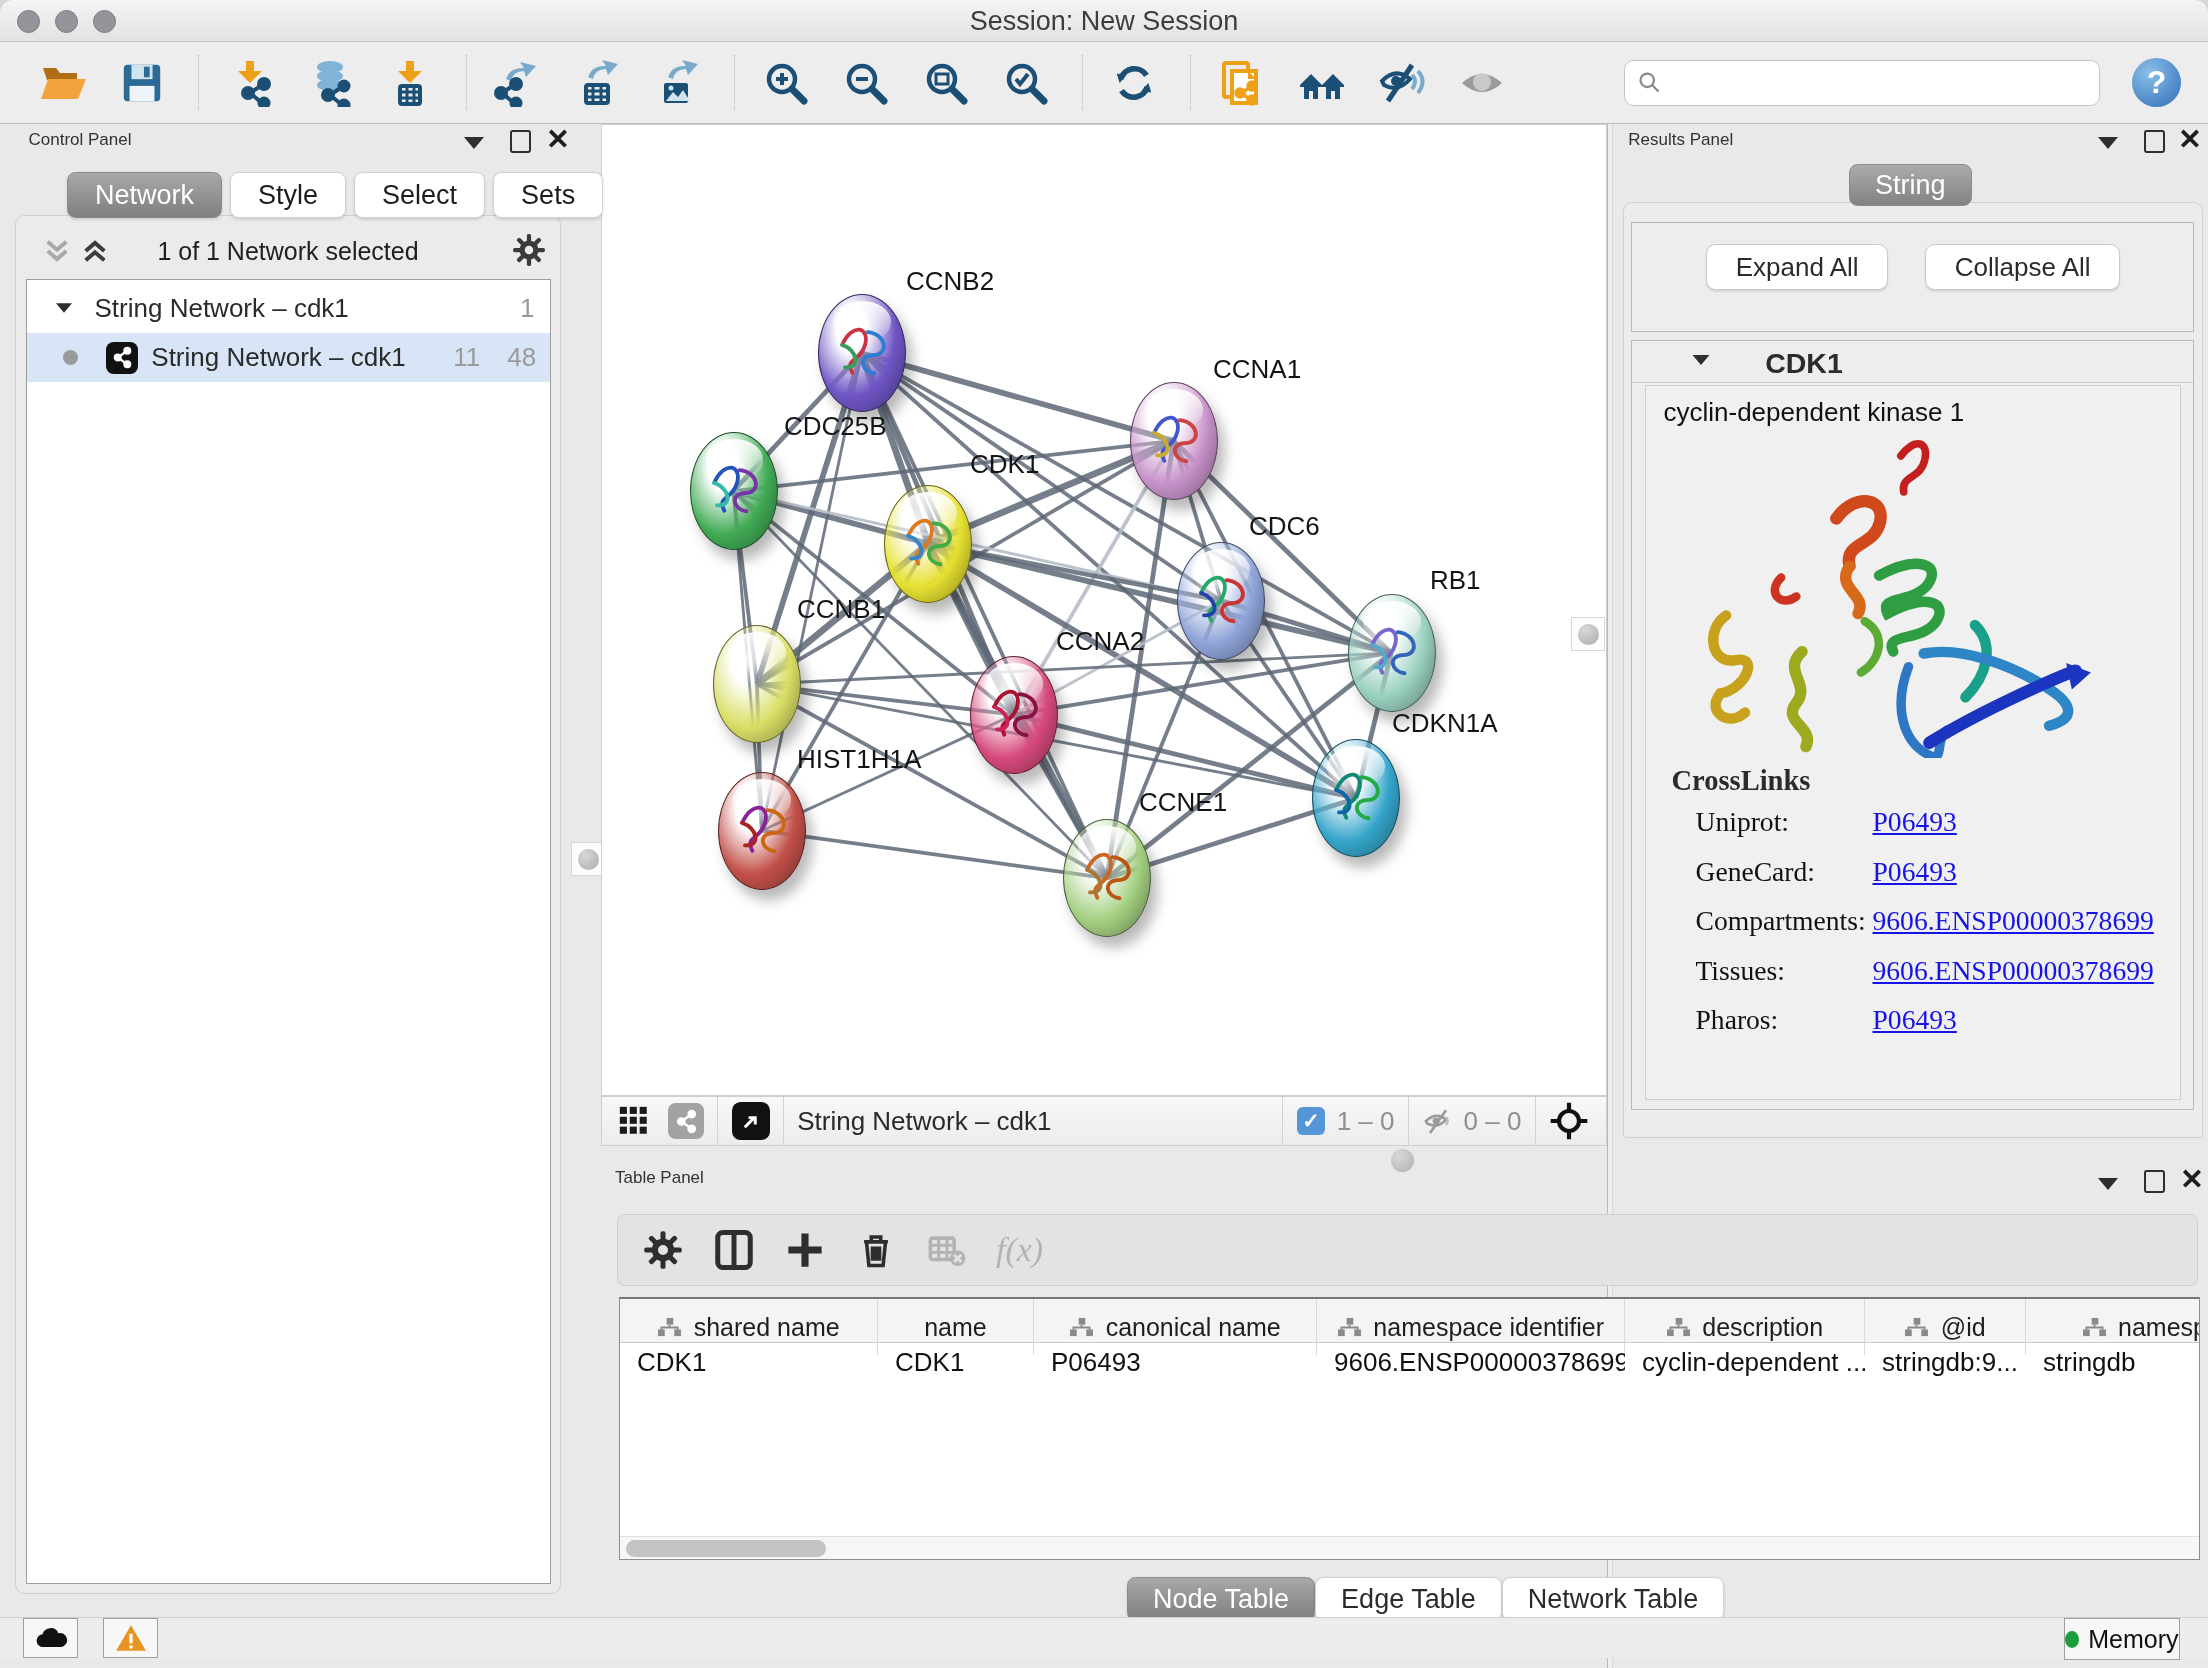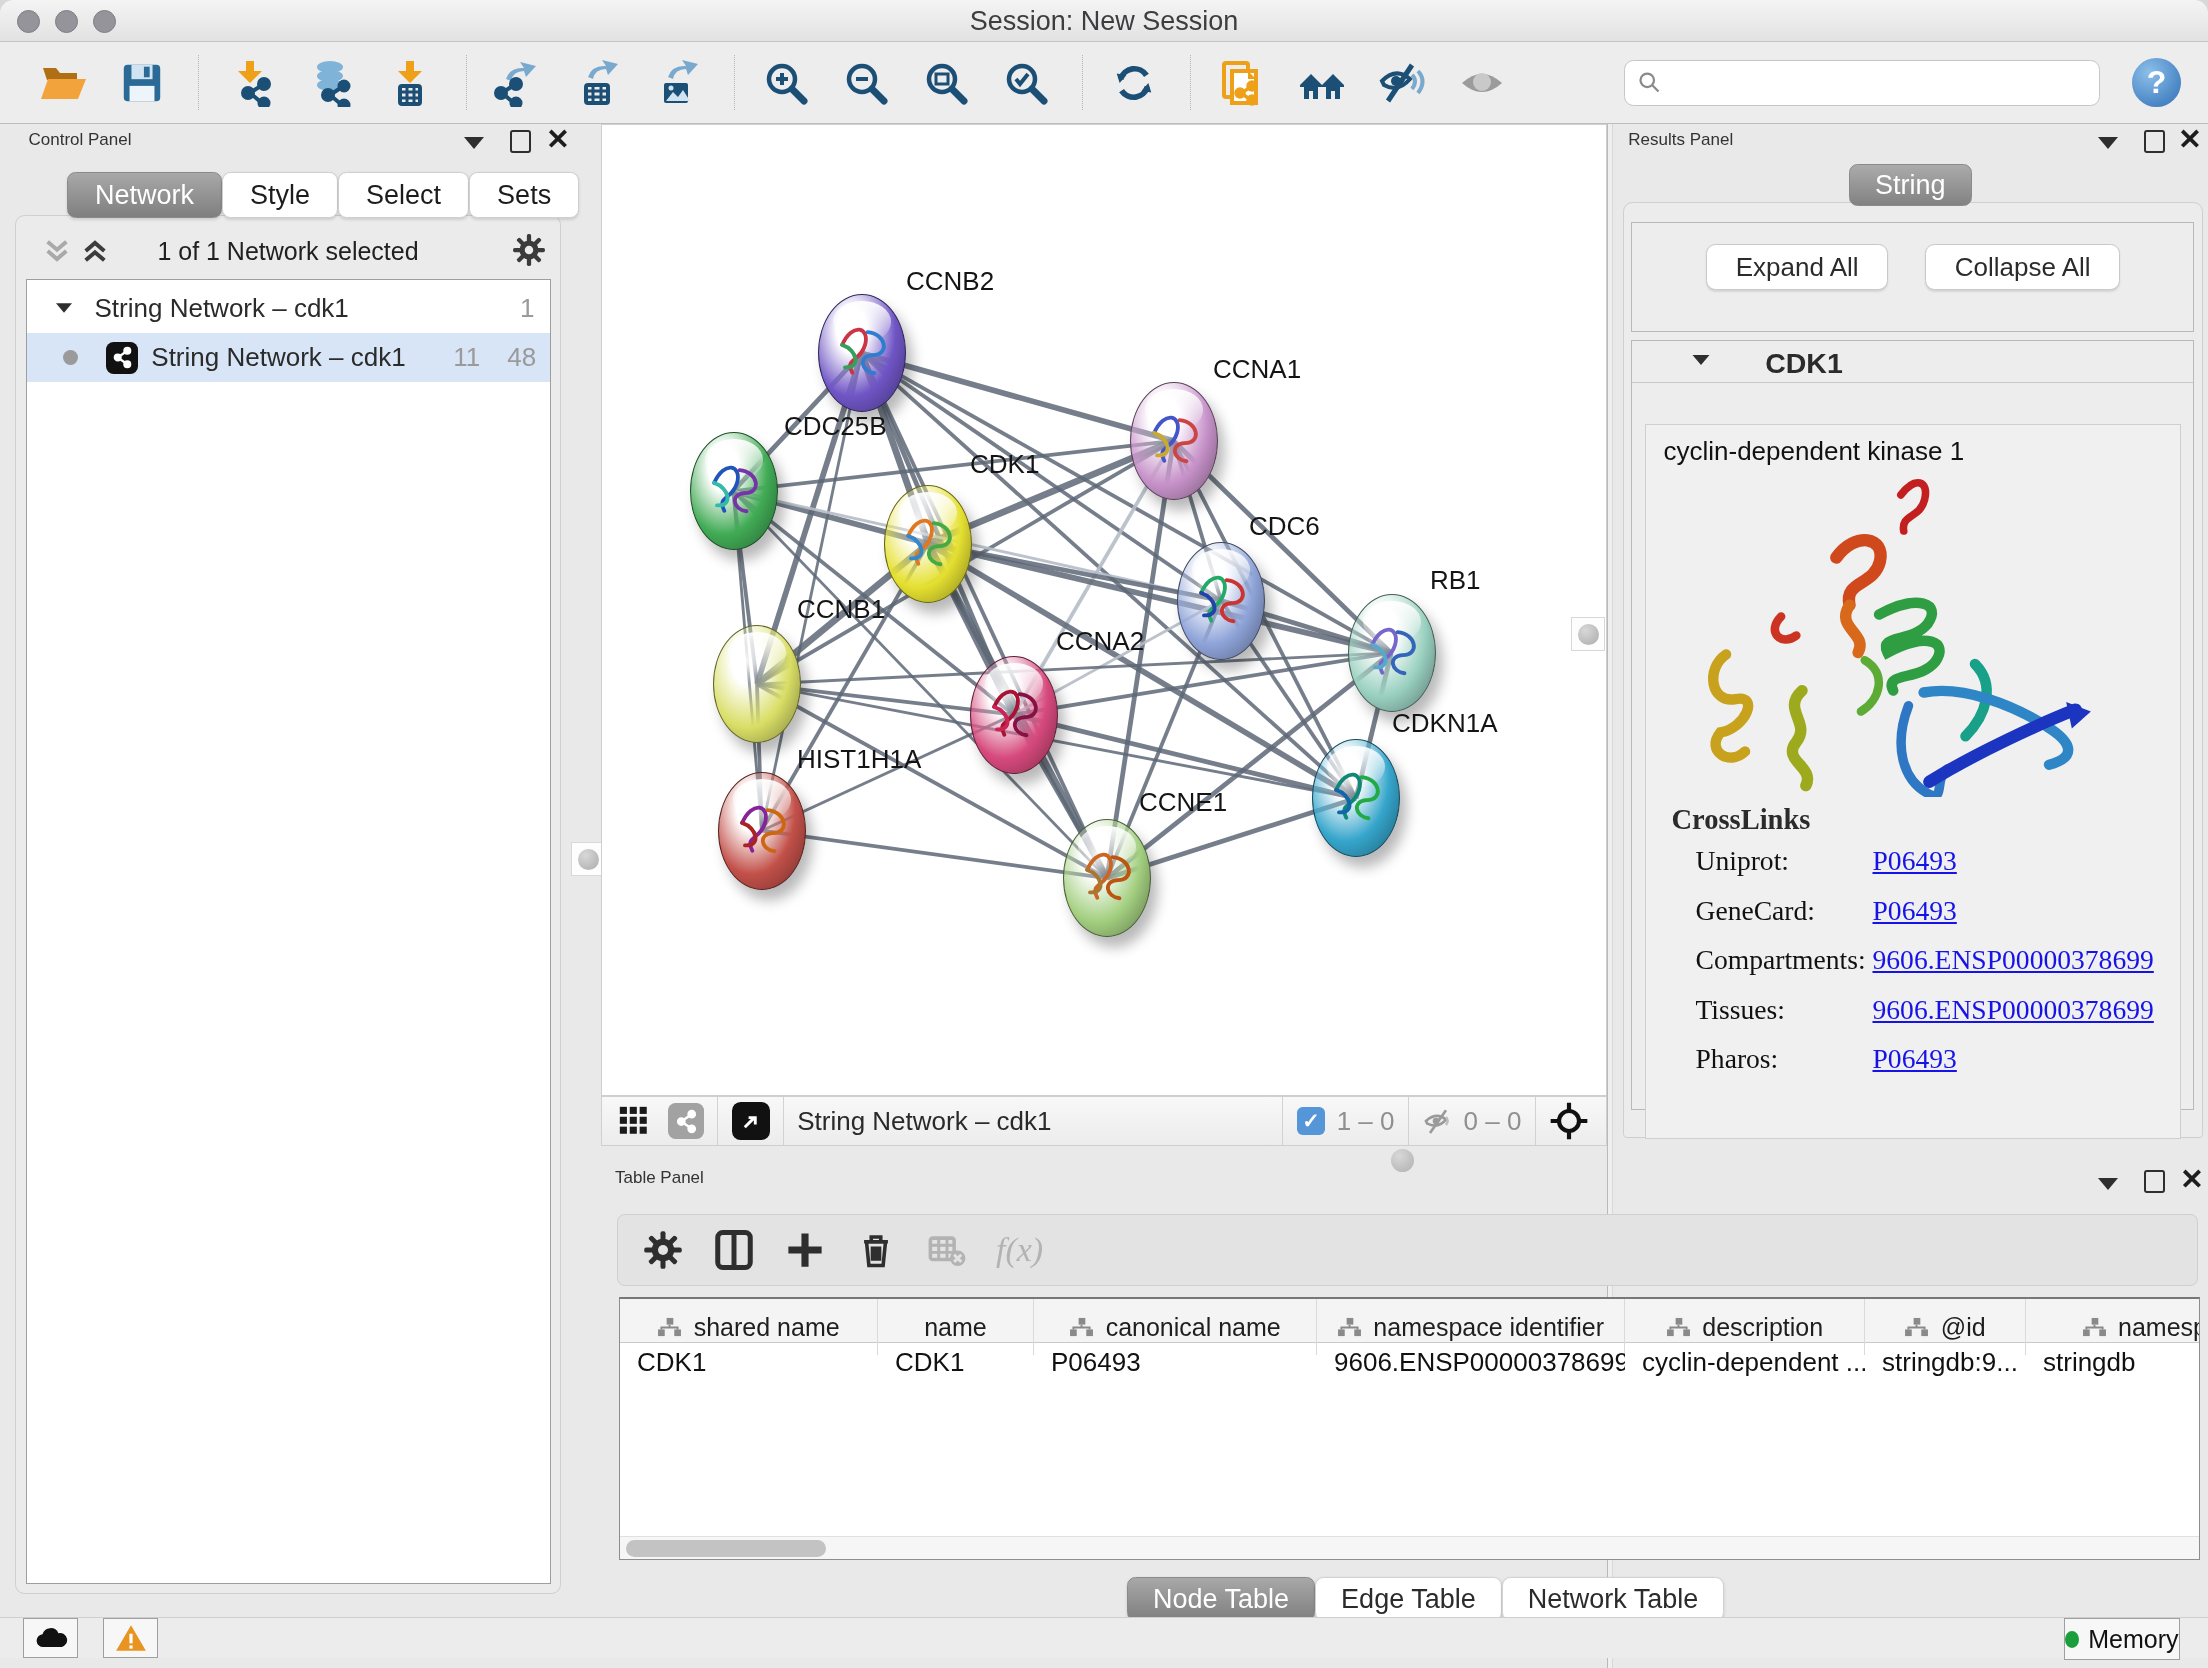--- a/index.html
+++ b/index.html
@@ -30,21 +30,21 @@
   
   .panel-title{font-size:17px;color:#333;}
   .ph-ic{position:absolute;top:0;font-size:25px;color:#222;}
   .tri-down{width:0;height:0;border-left:10.5px solid transparent;border-right:10.5px solid transparent;
      border-top:12.4px solid #2e2e2e;}
   .sq{width:21px;height:23px;border:2.9px solid #2e2e2e;border-radius:2.9px;}
   .xx{font-size:28.5px;font-weight:900;color:#1d1d1d;line-height:23px;}
   
   .control{position:absolute;left:0;top:124px;width:571px;height:1493px;}
   .cp-head{position:absolute;left:0;top:0;width:100%;height:38px;}
-  .tabs-row{position:absolute;left:67px;top:48px;height:46px;display:flex;z-index:3;}
+  .tabs-row{position:absolute;left:67px;top:48px;height:46px;display:flex;z-index:3;gap:8px;}
   .tabbtn{height:46px;padding:0 27px;background:#fff;border:1px solid #cfcfcf;border-radius:8.6px;
      font-size:27px;color:#1c1c1c;display:flex;align-items:center;box-shadow:0 1.9px 2.9px rgba(0,0,0,.12);}
   .tabbtn.active{background:linear-gradient(#a8a8a8,#7f7f7f);color:#fff;border-color:#8a8a8a;}
   .cp-box{position:absolute;left:15px;top:91px;width:546px;height:1379px;background:#ebebeb;
      border:1px solid #cfcfcf;border-radius:9.5px;}
   .cp-sumrow{position:absolute;left:0;top:13.3px;width:100%;height:44px;}
   .chev{position:absolute;top:5.7px;}
   .cp-summary{position:absolute;left:0;top:7.6px;width:100%;text-align:center;font-size:25px;color:#202020;}
   .treebox{position:absolute;left:9.5px;top:63px;width:525px;height:1305px;background:#fff;
      border:1px solid #9e9e9e;}
@@ -83,21 +83,21 @@
      color:#fff;font-size:27px;display:flex;align-items:center;}
   .expcol-box{position:absolute;left:7.6px;top:19px;width:563px;height:110px;background:#ededed;
      border:1px solid #b9b9b9;}
   .res-btn{position:absolute;top:21px;height:46px;padding:0 28.5px;background:#fff;
      border:1px solid #c9c9c9;border-radius:9.5px;font-size:26px;display:flex;align-items:center;
      box-shadow:0 1.9px 1.9px rgba(0,0,0,.1);}
   .gene-box{position:absolute;left:7.6px;top:137px;width:563px;height:770px;background:#ededed;
      border:1px solid #b9b9b9;}
   .gene-head{position:absolute;left:0;top:0;width:100%;height:42px;border-bottom:1px solid #c9c9c9;}
   .gene-inner{position:absolute;left:13.3px;top:44px;width:536px;height:715px;background:#f0f0f0;
-     border:1px solid #cfcfcf;margin-top:39px;}
+     border:1px solid #cfcfcf;}
   .gene-desc{position:absolute;left:17px;top:11.4px;font-size:26px;color:#111;}
   .serif{font-family:"Liberation Serif",serif;}
   .xl-head{position:absolute;left:25px;top:379px;font-size:28.5px;font-weight:bold;}
   .xl-row{position:absolute;left:0;width:100%;height:49px;font-size:27.6px;}
   .xl-label{position:absolute;left:49px;color:#111;}
   .xl-link{position:absolute;left:226px;color:#1613e8;text-decoration:underline;}
   
   .tablepanel{position:absolute;left:571px;top:1151px;width:1638px;height:466px;}
   .tp-toolbar{position:absolute;left:46px;top:63px;width:1581px;height:72px;background:#e3e3e3;
      border:1px solid #cfcfcf;border-radius:7.6px;display:flex;align-items:center;padding-left:23px;}

